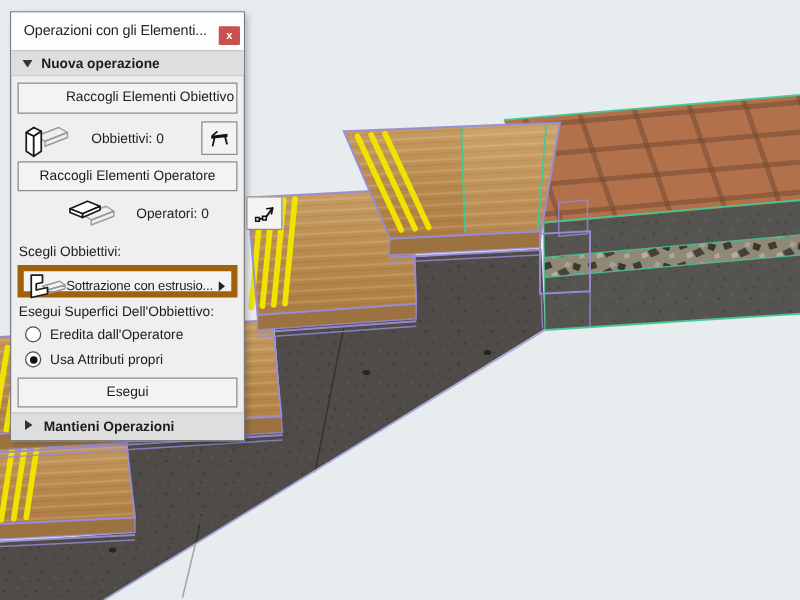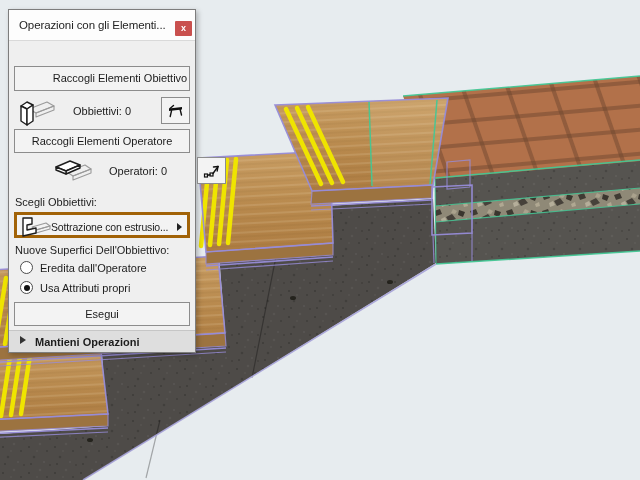--- a/index.html
+++ b/index.html
@@ -33,21 +33,21 @@
            border:1px solid #8c8c8c;box-sizing:border-box;text-align:center;font-size:11px;
            line-height:23px;color:#1b1b1b;}
   .ctr-row{position:absolute;left:0;width:100%;height:33px;}
   .row-icon{position:absolute;left:7px;top:1px;}
   .ctr-text{position:absolute;left:0;width:100%;text-align:center;line-height:33px;font-size:11px;}
   .sqbtn{position:absolute;right:5px;top:2px;width:29px;height:27px;background:var(--button_bg,#f3f3f3);
          border:1px solid #8c8c8c;box-sizing:border-box;}
   .sqbtn svg{position:absolute;left:5px;top:4px;}
   .plabel{position:absolute;left:6px;font-size:11px;line-height:14px;white-space:nowrap;}
   .dropdown{position:absolute;left:5px;top:202px;width:176px;height:26px;background:var(--button_bg,#f3f3f3);
-            border:3px solid #a16207;box-sizing:border-box;}
+            border:5px solid #a16207;box-sizing:border-box;}
   .dropdown .dd-icon{position:absolute;left:2px;top:0px;}
   .dd-text{position:absolute;left:34px;top:0;line-height:24px;font-size:10.5px;letter-spacing:-.15px;white-space:nowrap;}
   .dd-arrow{position:absolute;right:5px;top:8px;width:0;height:0;
             border-top:4px solid transparent;border-bottom:4px solid transparent;
             border-left:5.5px solid #222;}
   .radio-row{position:absolute;left:0;width:100%;height:17px;}
   .radio-dot{position:absolute;left:11px;top:1px;width:13px;height:13px;border:1px solid #4c4c4c;
              border-radius:50%;background:#fff;box-sizing:border-box;}
   .radio-row.checked .radio-dot::after{content:"";position:absolute;left:2.5px;top:2.5px;
              width:6px;height:6px;border-radius:50%;background:#111;}
@@ -220,20 +220,24 @@
     </g>
   </svg>
 
   <div class="dialog">
 
     <div class="titlebar">
       <span class="title">Operazioni con gli Elementi...</span>
       <div class="closebtn">x</div>
     </div>
 
+    <div class="secheader" style="top:30px;">
+      <span class="tri-down"></span>
+      <span class="lbl">Nuova operazione</span>
+    </div>
 
     <div class="pushbtn" style="top:56px;padding-left:36px;">Raccogli Elementi Obiettivo</div>
 
     <div class="ctr-row" style="top:85px;">
       <span class="row-icon">
         <svg width="40" height="31" viewBox="0 0 40 31">
           <polygon class="wire-g" points="13,13 31,6 38,10 20,17"></polygon>
           <polygon class="wire-g" points="20,17 38,10 38,14 20,21"></polygon>
           <polygon class="wire-b" points="5,10 11,6 17,9 11,13"></polygon>
           <polygon class="wire-b" points="5,10 5,25 11,29 11,13"></polygon>
@@ -283,21 +287,21 @@
         <svg width="32" height="24" viewBox="0 0 32 24">
           <polygon class="wire-g" points="13,12 27,8 31,11 17,15"></polygon>
           <polygon class="wire-g" points="17,15 31,11 31,14 17,18"></polygon>
           <path class="wire-b" d="M4,3 L13,3 L13,9 L8,10 L8,15 L17,13 L17,18 L4,21 Z"></path>
         </svg>
       </span>
       <span class="dd-text">Sottrazione con estrusio...</span>
       <span class="dd-arrow"></span>
     </div>
 
-    <div class="plabel" style="top:233px;">Nuove Superfici Dell'Obbiettivo:</div>
+    <div class="plabel" style="top:233px;">Esegui Superfici Dell'Obbiettivo:</div>
 
     <div class="radio-row" style="top:250px;">
       <span class="radio-dot"></span>
       <span class="radio-lbl">Eredita dall'Operatore</span>
     </div>
 
     <div class="radio-row checked" style="top:270px;">
       <span class="radio-dot"></span>
       <span class="radio-lbl">Usa Attributi propri</span>
     </div>

